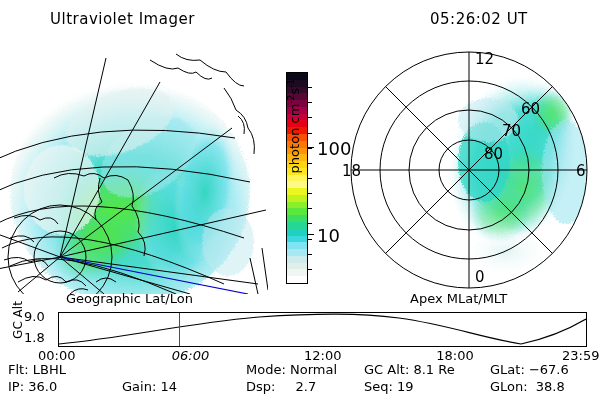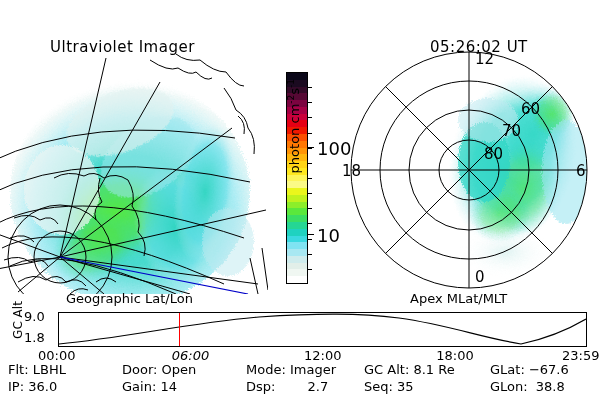--- a/index.html
+++ b/index.html
@@ -5,21 +5,21 @@
   html,body{margin:0;padding:0;background:#ffffff;}
   body{
     width:600px;height:400px;position:relative;overflow:hidden;
     font-family:"DejaVu Sans","Liberation Sans",sans-serif;
     color:#000000;
   }
   .abs{position:absolute;}
   .nosel{user-select:none;}
 
   
-  #header{left:0;top:6px;width:600px;height:26px;margin-top:28px;}
+  #header{left:0;top:6px;width:600px;height:26px;}
   #header .seg{position:absolute;font-size:15px;letter-spacing:.5px;white-space:nowrap;}
   #hdr-title{left:50px;top:4px;}
   #hdr-date{left:278px;top:4px;}
   #hdr-time{left:430px;top:4px;}
 
   
   .panel{position:absolute;text-decoration:underline;}
   #geo-panel{left:0px;top:42px;width:268px;height:252px;}
   #mag-panel{left:338px;top:42px;width:262px;height:252px;}
   .panel svg{display:block;}
@@ -279,45 +279,41 @@
 <div class="abs nosel" id="status">
   <div class="st r1 c1">
     <span class="lbl">Flt:</span>
     <span class="val">LBHL</span>
   </div>
   <div class="st r2 c1">
     <span class="lbl">IP:</span>
     <span class="val">36.0</span>
   </div>
 
-  <div class="st r1 c2">
-    <span class="lbl">Door:</span>
-    <span class="val">Open</span>
-  </div>
   <div class="st r2 c2">
     <span class="lbl">Gain:</span>
     <span class="val">14</span>
   </div>
 
   <div class="st r1 c3">
     <span class="lbl">Mode:</span>
-    <span class="val">Imager</span>
+    <span class="val">Normal</span>
   </div>
   <div class="st r2 c3">
     <span class="lbl">Dsp:</span>
-    <span class="val" style="margin-left:28px">2.7</span>
+    <span class="val" style="margin-left:16px">2.7</span>
   </div>
 
   <div class="st r1 c4">
     <span class="lbl">GC Alt:</span>
     <span class="val">8.1 Re</span>
   </div>
   <div class="st r2 c4">
     <span class="lbl">Seq:</span>
-    <span class="val">35</span>
+    <span class="val">19</span>
   </div>
 
   <div class="st r1 c5">
     <span class="lbl">GLat:</span>
     <span class="val">−67.6</span>
   </div>
   <div class="st r2 c5">
     <span class="lbl">GLon:</span>
     <span class="val" style="margin-left:4px">38.8</span>
   </div>

